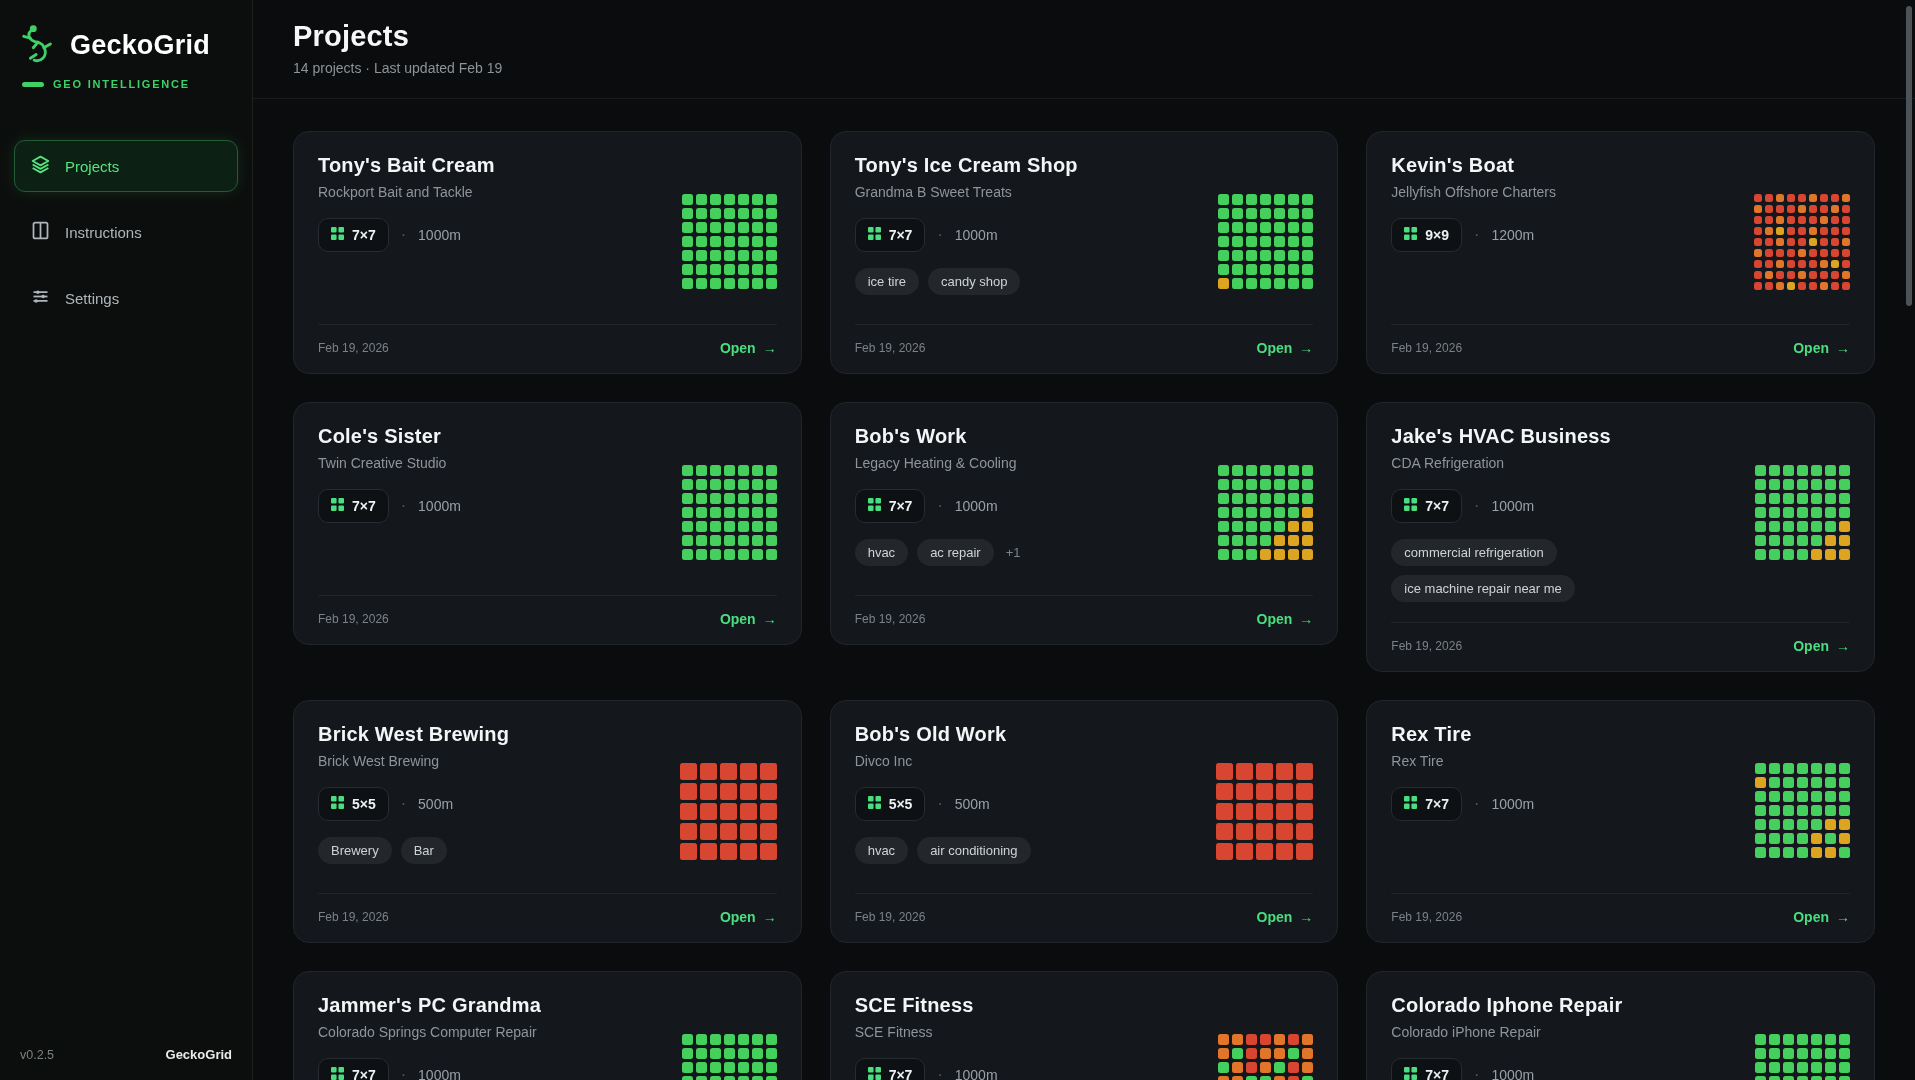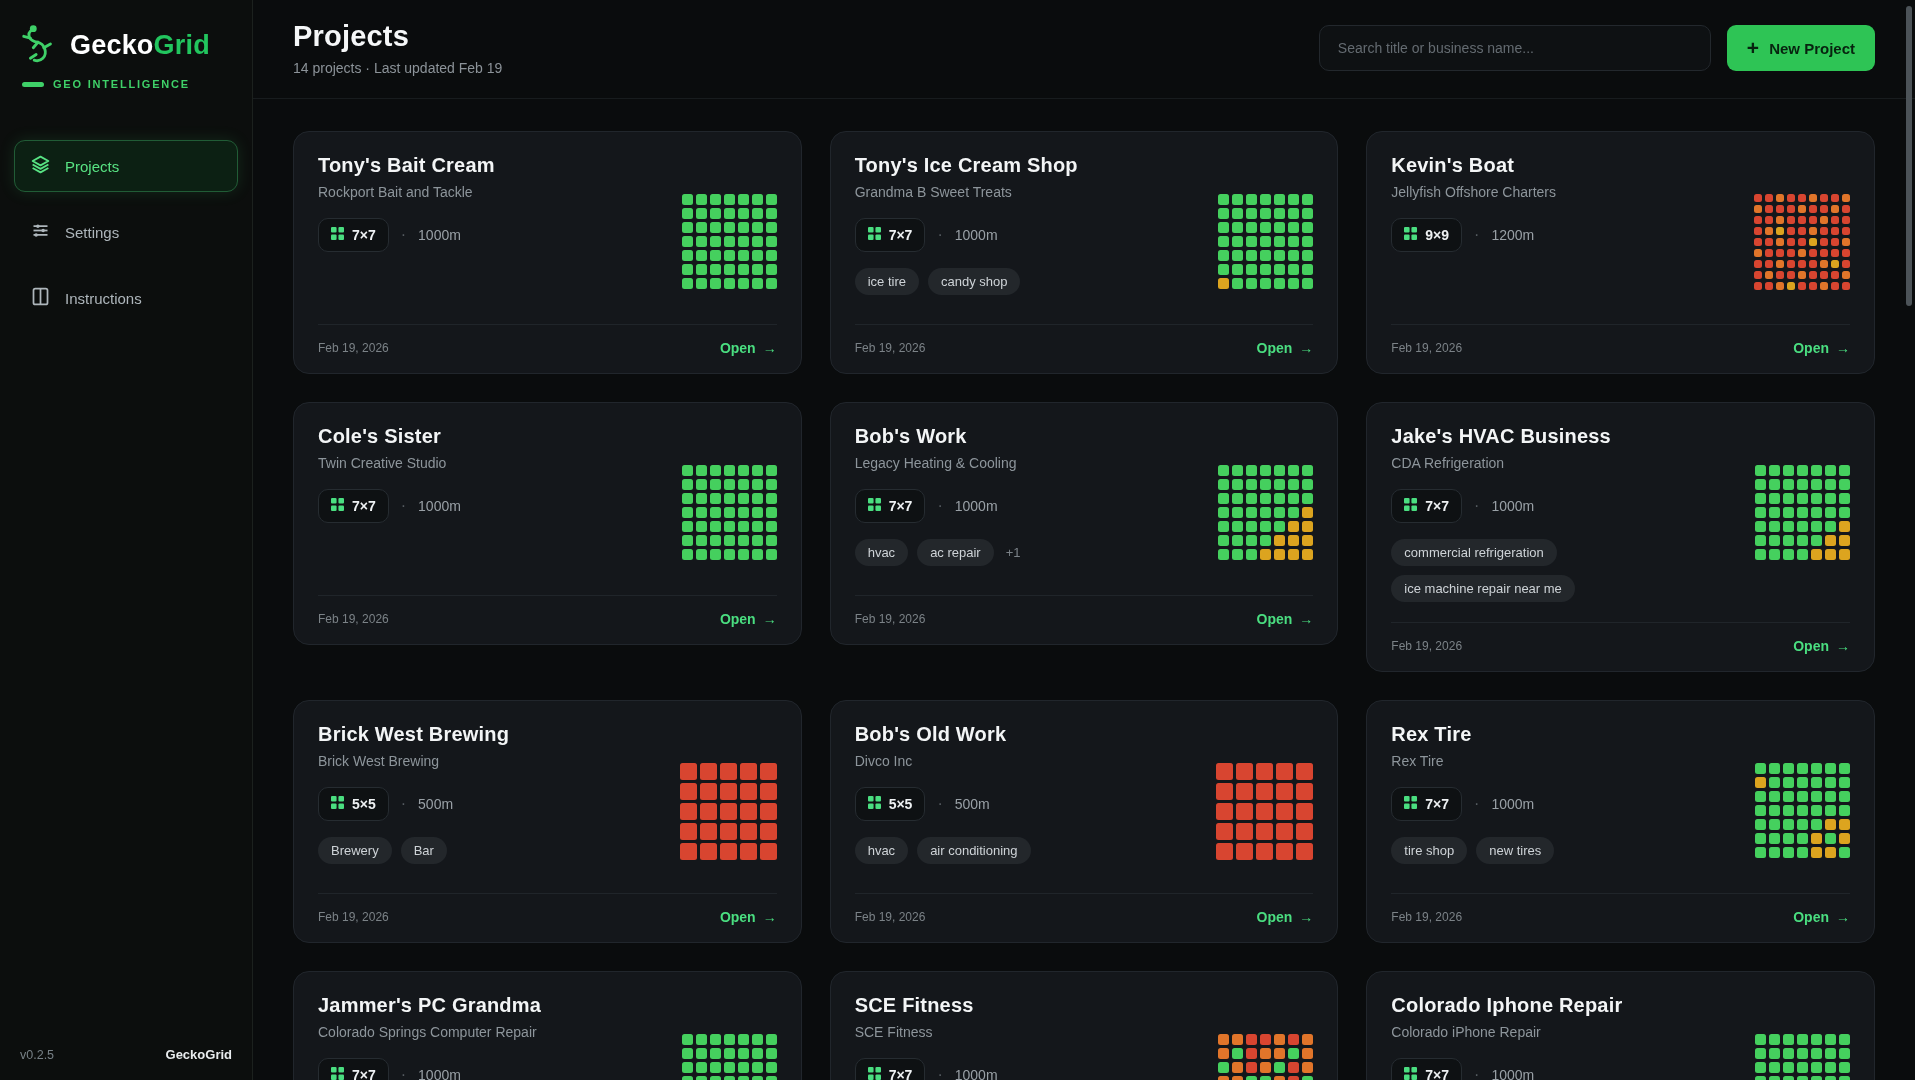--- a/index.html
+++ b/index.html
@@ -5,21 +5,21 @@
   * { box-sizing: border-box; }
   html, body { margin:0; padding:0; width:1915px; height:1080px; overflow:hidden;
     background:#0a0c0d; font-family:"Liberation Sans", sans-serif; }
   .app { display:flex; width:100%; height:100%; }
 
   
   .sidebar { width:253px; min-width:253px; background:#0c0e0d; border-right:1px solid #1c211e;
     display:flex; flex-direction:column; }
   .logo-row { display:flex; align-items:center; gap:10px; padding:22px 18px 0 18px; }
   .logo-text { font-size:27px; font-weight:700; color:#ffffff; letter-spacing:.2px; }
-  .logo-text .grid { color:#22c55e; }
+  .logo-text .grid { color:#ffffff; }
   .tagline { display:flex; align-items:center; gap:9px; padding:10px 20px 0 22px; }
   .dash { width:22px; height:5px; border-radius:3px; background:#3fd068; }
   .tagline span { color:#3fd068; font-size:11px; font-weight:700; letter-spacing:1.8px; }
   .nav { margin-top:50px; padding:0 14px; display:flex; flex-direction:column; gap:14px; }
   .nav-item { display:flex; align-items:center; gap:14px; padding:13px 15px; border-radius:11px;
     color:#aeb6bb; font-size:15px; cursor:pointer; border:1px solid transparent; }
   .nav-item svg { width:21px; height:21px; flex:0 0 auto; }
   .nav-item.active { background:#0c2013; border-color:#215c36; color:#58e383;
     box-shadow:0 0 16px rgba(63,208,104,.14); }
   .side-footer { margin-top:auto; display:flex; justify-content:space-between; align-items:center;
@@ -105,60 +105,53 @@
           <svg viewBox="0 0 24 24" fill="none" stroke="currentColor" stroke-width="2" stroke-linejoin="round">
             <path d="M12 3 L21 8 12 13 3 8 Z"></path>
               <path d="M3 12 l9 5 9 -5"></path>
               <path d="M3 16 l9 5 9 -5"></path>
           </svg>
         </span>
         <span>Projects</span>
       </div>
       <div class="nav-item">
         <span>
+          <svg viewBox="0 0 24 24" fill="none" stroke="currentColor" stroke-width="2" stroke-linejoin="round">
+            <path d="M4 5 a2 2 0 0 1 2 -2 h12 a2 2 0 0 1 2 2 v14 a2 2 0 0 1 -2 2 H6 a2 2 0 0 1 -2 -2 Z"></path>
+              <path d="M12 3 v18"></path>
+          </svg>
+        </span>
+        <span>Instructions</span>
+      </div>
+      <div class="nav-item">
+        <span>
           <svg viewBox="0 0 24 24" fill="none" stroke="currentColor" stroke-width="2">
             <path d="M4 7 h16"></path>
               <circle cx="9" cy="7" r="2" fill="currentColor" stroke="none"></circle>
             <path d="M4 12 h16"></path>
               <circle cx="15" cy="12" r="2" fill="currentColor" stroke="none"></circle>
             <path d="M4 17 h16"></path>
               <circle cx="7" cy="17" r="2" fill="currentColor" stroke="none"></circle>
           </svg>
         </span>
         <span>Settings</span>
       </div>
-      <div class="nav-item">
-        <span>
-          <svg viewBox="0 0 24 24" fill="none" stroke="currentColor" stroke-width="2" stroke-linejoin="round">
-            <path d="M4 5 a2 2 0 0 1 2 -2 h12 a2 2 0 0 1 2 2 v14 a2 2 0 0 1 -2 2 H6 a2 2 0 0 1 -2 -2 Z"></path>
-              <path d="M12 3 v18"></path>
-          </svg>
-        </span>
-        <span>Instructions</span>
-      </div>
     </nav>
 
     <div class="side-footer">
       <span class="version">v0.2.5</span>
       <span class="brand">GeckoGrid</span>
     </div>
   </aside>
 
   <main class="main">
     <div class="topbar">
       <div>
         <h1 class="page-title">Projects</h1>
         <div class="page-sub">14 projects · Last updated Feb 19</div>
-      </div>
-      <div class="topbar-right">
-        <input class="search" type="text" placeholder="Search title or business name..." style="">
-        <button class="btn-new">
-          <span class="plus">+</span>
-          <span>New Project</span>
-        </button>
       </div>
     </div>
 
     <div class="content">
   <article class="card">
     <div class="card-body">
       <h3>Tony's Bait Cream</h3>
       <p class="biz">Rockport Bait and Tackle</p>
       <div class="meta">
         <span class="badge">
@@ -813,24 +806,20 @@
                     <rect x="8" y="0" width="6" height="6" rx="1.2"></rect>
               <rect x="0" y="8" width="6" height="6" rx="1.2"></rect>
                     <rect x="8" y="8" width="6" height="6" rx="1.2"></rect>
             </svg>
           </span>
           <b>7×7</b>
         </span>
         <span class="sep">·</span>
         <span class="radius">1000m</span>
       </div>
-      <div class="tags">
-              <span class="tag">tire shop</span>
-              <span class="tag">new tires</span>
-            </div>
     </div>
     <div class="mini-grid" style="grid-template-columns: repeat(7, 11px);">
             <div class="cell" style="width: 11px; height: 11px; background: rgb(69, 208, 94);"></div>
             <div class="cell" style="width: 11px; height: 11px; background: rgb(69, 208, 94);"></div>
             <div class="cell" style="width: 11px; height: 11px; background: rgb(69, 208, 94);"></div>
             <div class="cell" style="width: 11px; height: 11px; background: rgb(69, 208, 94);"></div>
             <div class="cell" style="width: 11px; height: 11px; background: rgb(69, 208, 94);"></div>
             <div class="cell" style="width: 11px; height: 11px; background: rgb(69, 208, 94);"></div>
             <div class="cell" style="width: 11px; height: 11px; background: rgb(69, 208, 94);"></div>
             <div class="cell" style="width: 11px; height: 11px; background: rgb(220, 164, 31);"></div>

